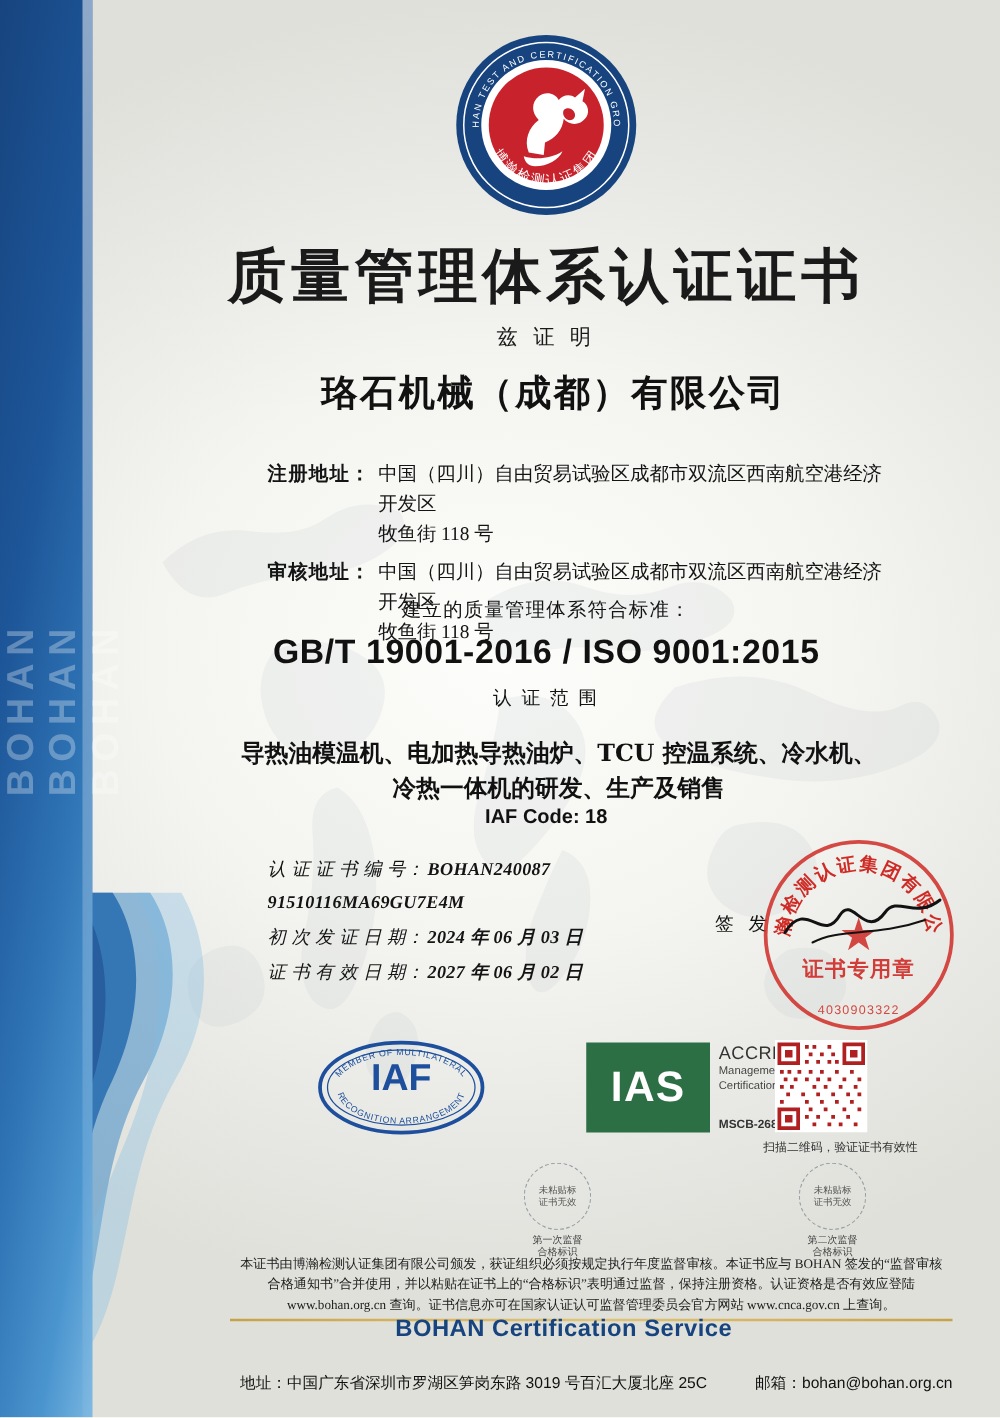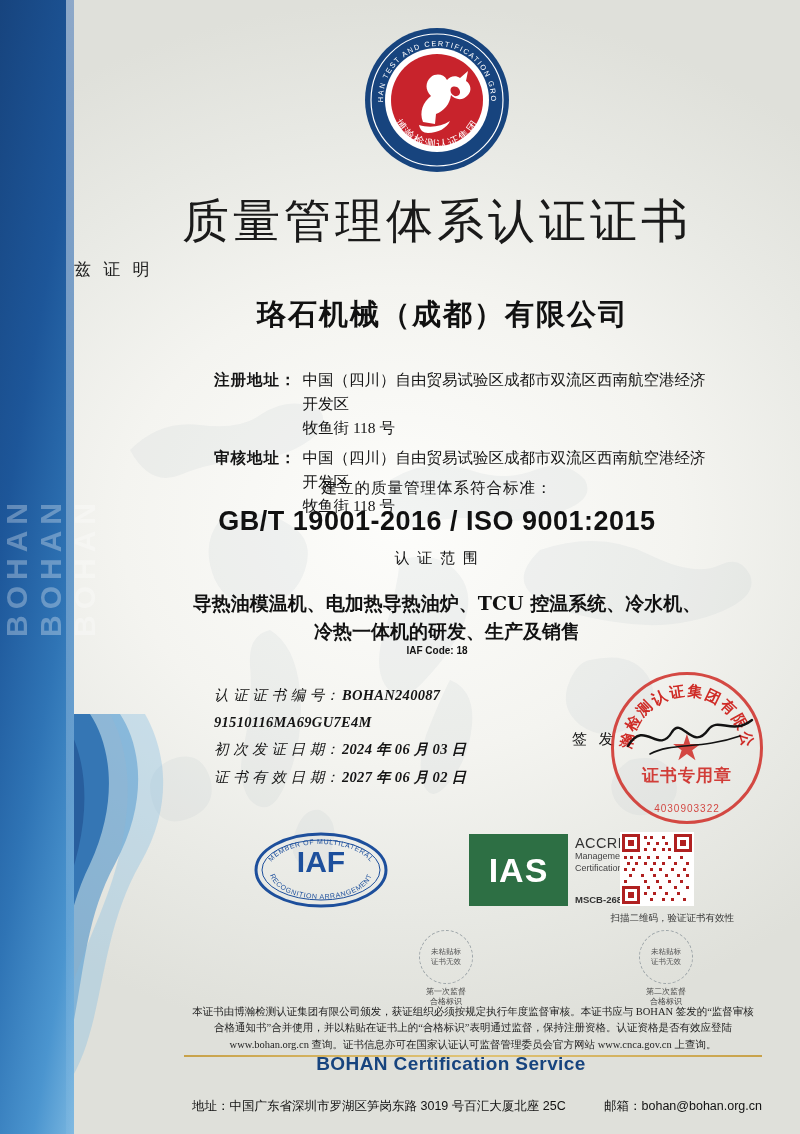--- a/index.html
+++ b/index.html
@@ -88,27 +88,28 @@
     position: relative;
   }
 
   
   .title-main {
     position: absolute;
     top: 190px; left: 0; right: 0;
     text-align: center;
     font-size: 47px;
     letter-spacing: 4px;
-    font-weight: normal;
+    font-weight: bold;
     color: #1a1a1a;
     font-family: "DejaVu Serif", serif;
   }
   .hereby {
     position: absolute;
     top: 258px; left: 0; right: 0;
+    text-align: center;
     font-size: 17px;
     letter-spacing: 4px;
     color: #1a1a1a;
   }
   .company {
     position: absolute;
     top: 295px; left: 0; right: 0;
     text-align: center;
     font-size: 29px;
     font-weight: bold;
@@ -175,21 +176,21 @@
     font-size: 19px;
     font-weight: bold;
     line-height: 1.45;
     color: #111;
     font-family: "DejaVu Serif", serif;
   }
   .iaf-code {
     position: absolute;
     top: 645px; left: 0; right: 0;
     text-align: center;
-    font-size: 10px;
+    font-size: 16px;
     font-weight: bold;
     color: #111;
     font-family: "Liberation Sans", sans-serif;
   }
 
   
   .details {
     position: absolute;
     top: 686px;
     left: 140px;

